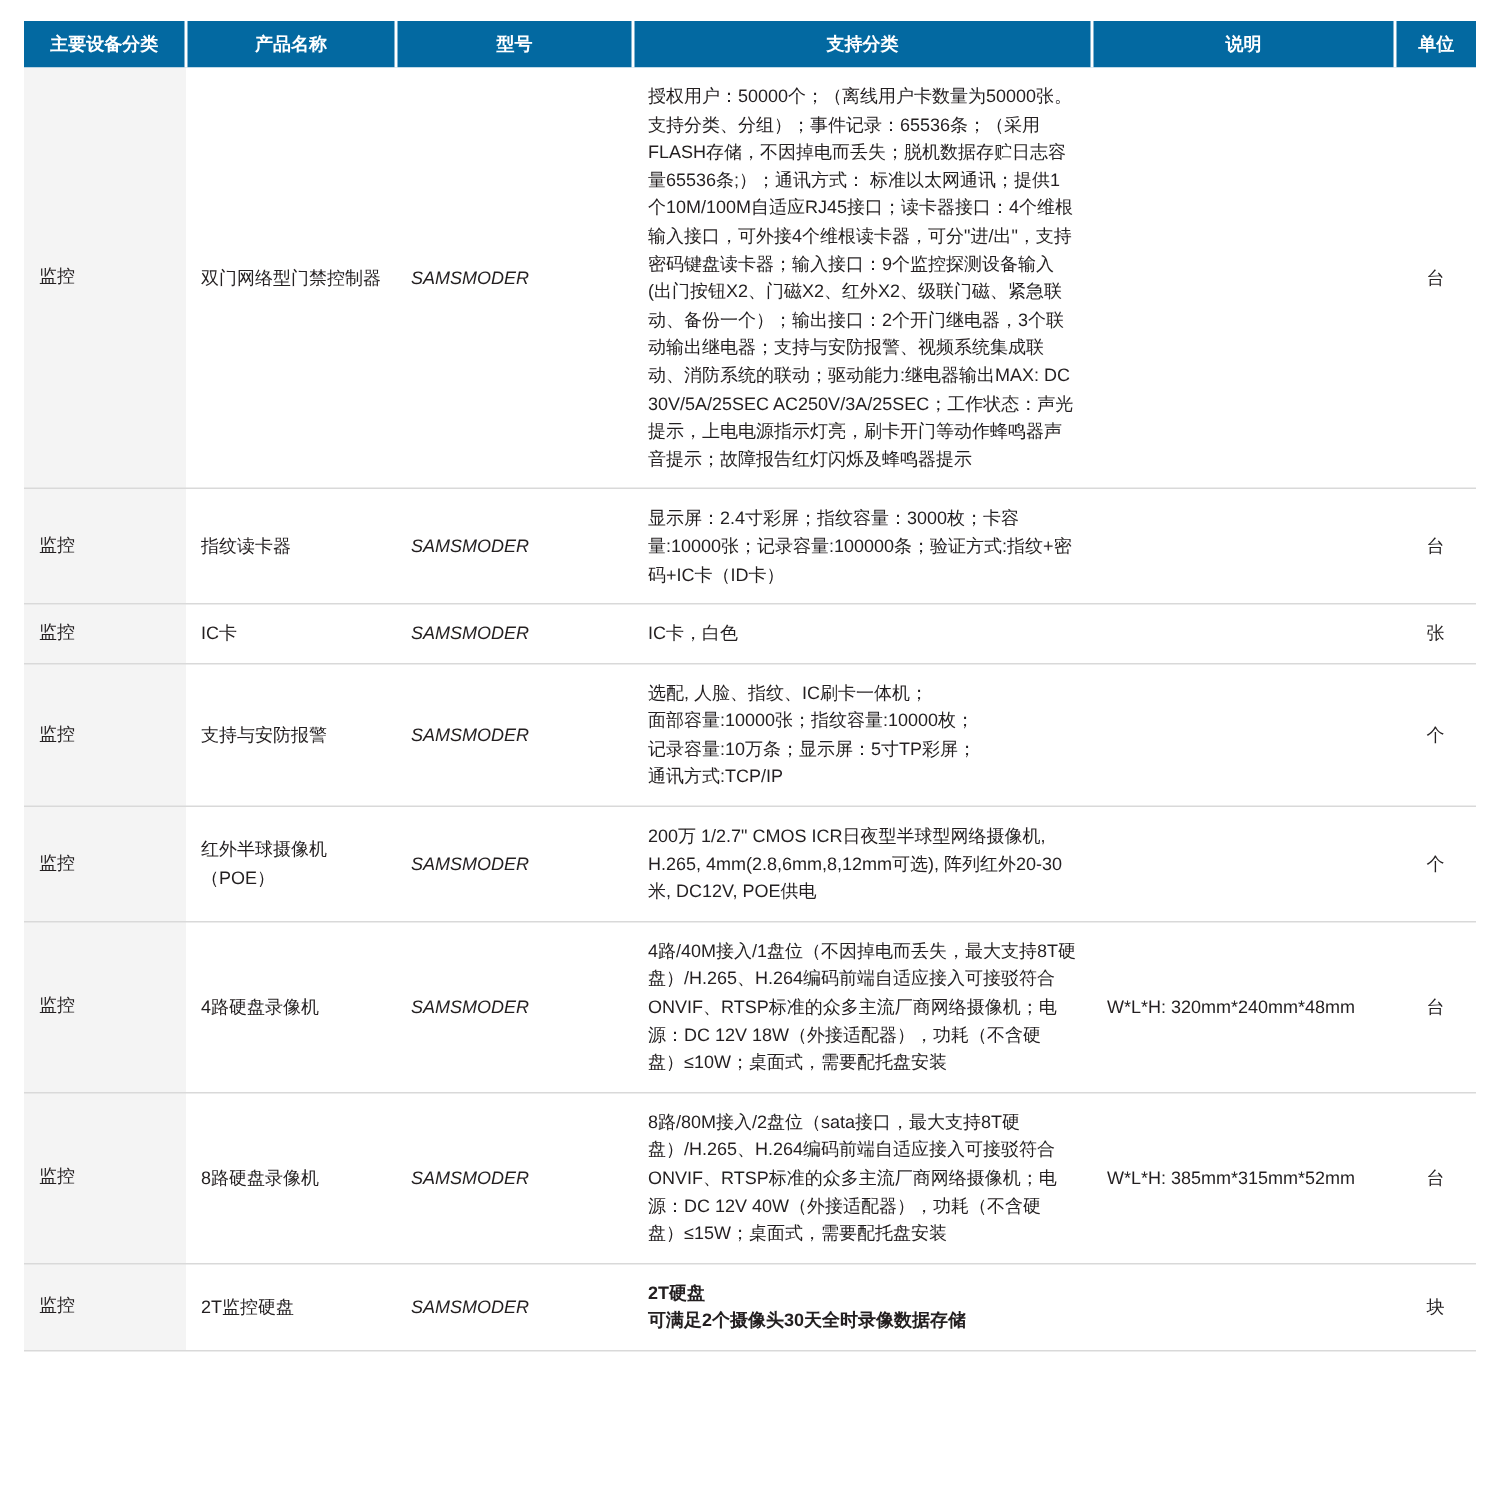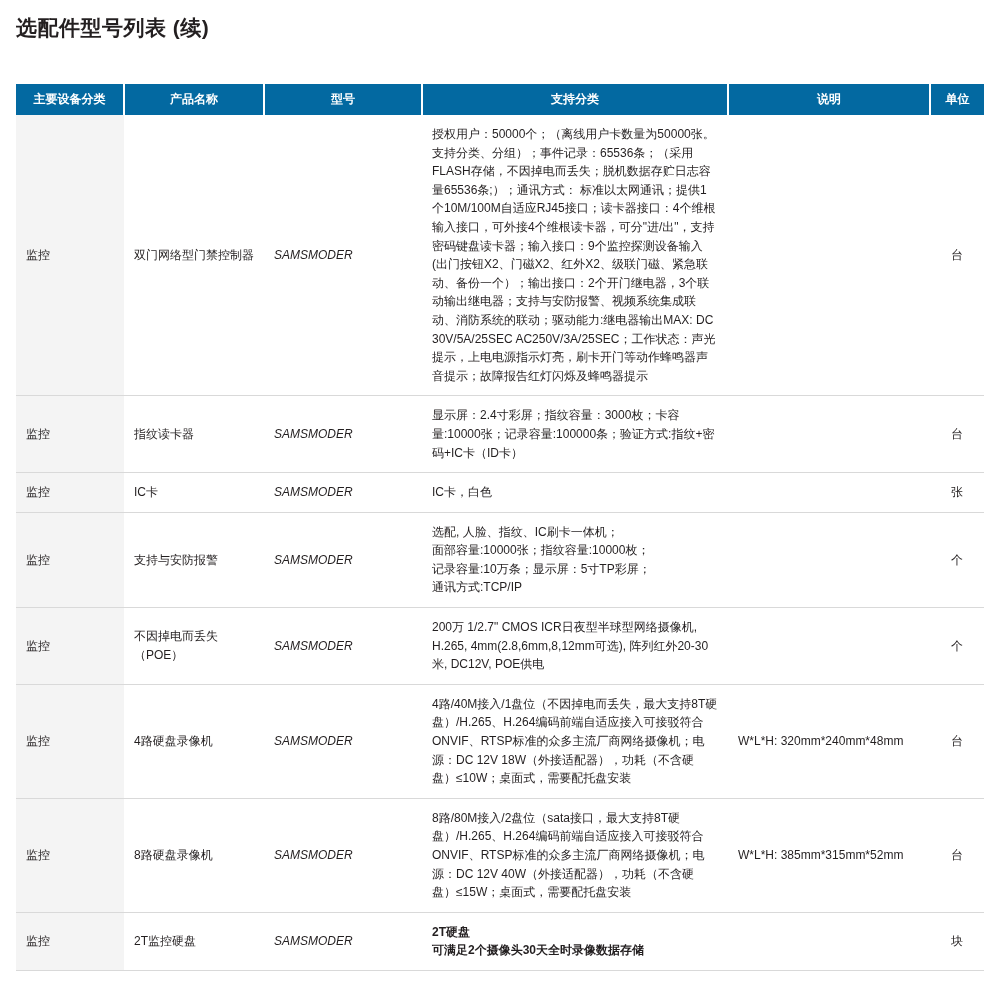--- a/index.html
+++ b/index.html
@@ -52,20 +52,21 @@
     padding: 10px 10px;
     vertical-align: middle;
     line-height: 1.55;
     font-size: 12px;
     color: #231f20;
     background: #ffffff;
   }
   td.cat {
     background: #f4f4f4 !important;
     color: #231f20;
+    font-family: Liberation Mono, monospace;
   }
   td.model {
     color: #8d8d8d;
     font-style: italic;
   }
   td.unit {
     text-align: center;
   }
   td.desc {
     color: #231f20;
@@ -79,21 +80,20 @@
   .col-desc  { width: 306px; }
   .col-note  { width: 202px; }
   .col-unit  { width: 54px; }
   .vtop { vertical-align: top; }
 </style>
 </head>
 <body>
 
 <div class="page">
 
-  <h1 class="page-title">选配件型号列表 (续)</h1>
 
   <table class="spec">
     <colgroup>
       <col class="col-cat">
       <col class="col-name">
       <col class="col-model">
       <col class="col-desc">
       <col class="col-note">
       <col class="col-unit">
     </colgroup>
@@ -143,21 +143,21 @@
         <td class="desc" style="white-space: pre-line;">选配, 人脸、指纹、IC刷卡一体机；
 面部容量:10000张；指纹容量:10000枚；
 记录容量:10万条；显示屏：5寸TP彩屏；
 通讯方式:TCP/IP</td>
         <td class="note"></td>
         <td class="unit">个</td>
       </tr>
 
       <tr>
         <td class="cat">监控</td>
-        <td>不因掉电而丢失（POE）</td>
+        <td>红外半球摄像机（POE）</td>
         <td class="model">SAMSMODER</td>
         <td class="desc">200万 1/2.7" CMOS ICR日夜型半球型网络摄像机, H.265, 4mm(2.8,6mm,8,12mm可选), 阵列红外20-30米, DC12V, POE供电</td>
         <td class="note"></td>
         <td class="unit">个</td>
       </tr>
 
       <tr>
         <td class="cat">监控</td>
         <td>4路硬盘录像机</td>
         <td class="model">SAMSMODER</td>

